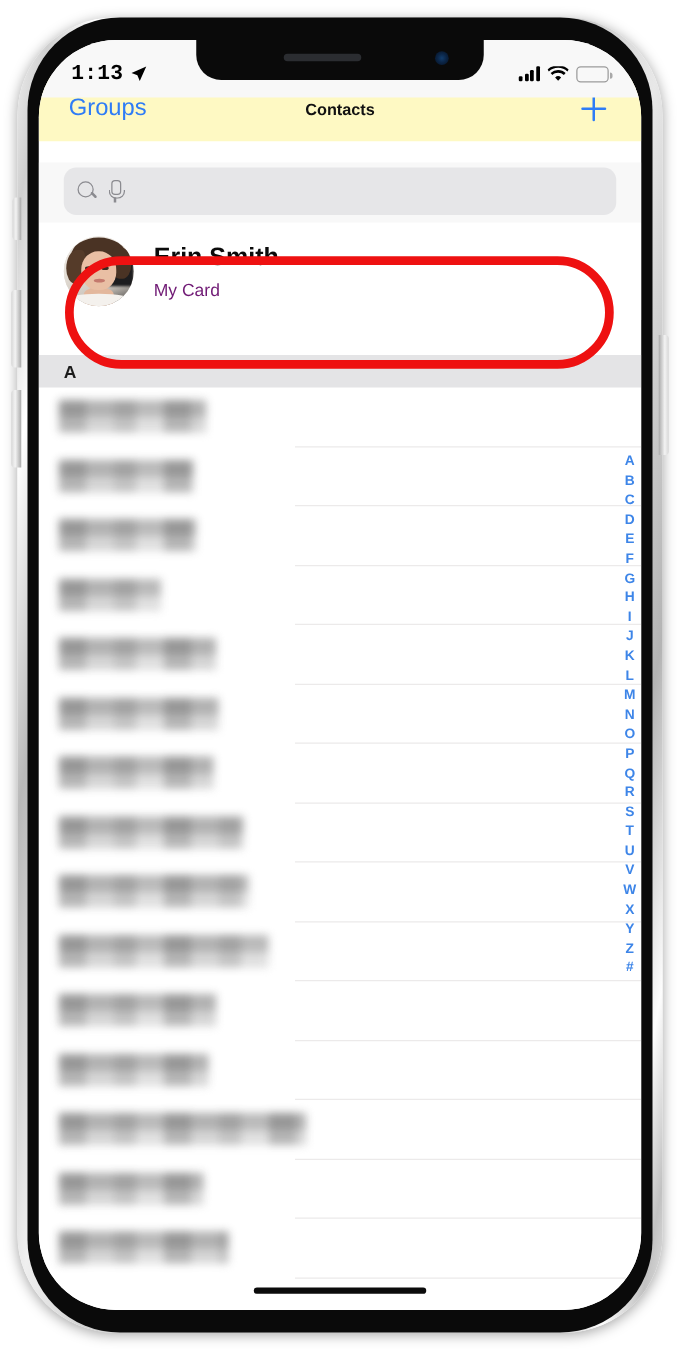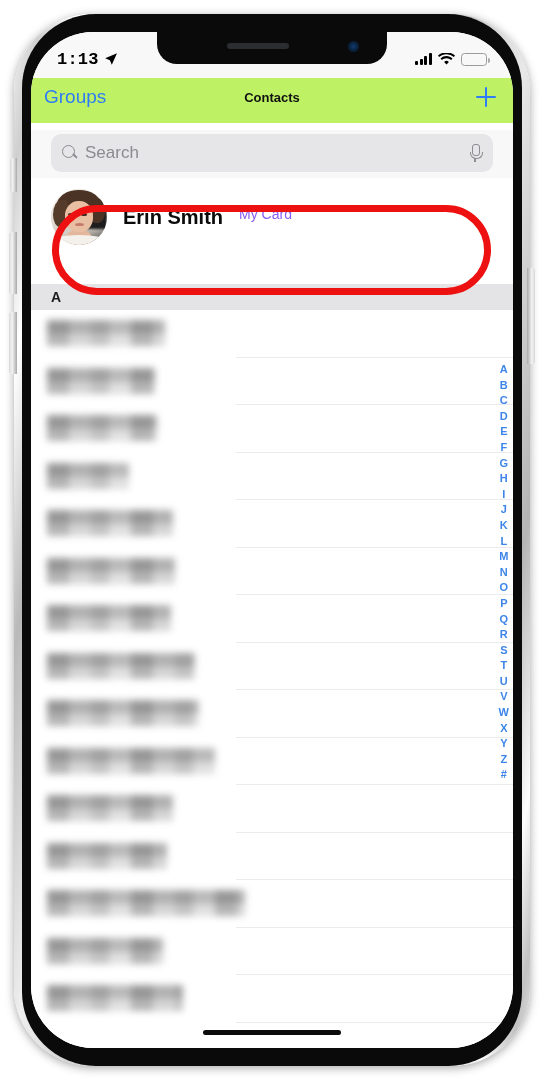--- a/index.html
+++ b/index.html
@@ -96,24 +96,24 @@
     border: 1.4px solid #9b9b9b; border-radius: 3.6px; padding: 1.4px;
   }
   #battery::after {
     content:""; position:absolute; right:-3.6px; top:4px;
     width:2px; height:5px; border-radius:0 2px 2px 0; background:#a8a8a8;
   }
   #battery-fill { height:100%; width:52%; background:#fcc608; border-radius:1.8px; }
 
   
   #nav-bar {
-    position: absolute; top: 39px; left: 0; right: 0; height: 52px;
-    background: #bef264;
+    position: absolute; top: 29px; left: 0; right: 0; height: 52px;
+    background: #fef9c3;
     display: flex; align-items: center; justify-content: space-between;
-    padding: 0 13px;
+    padding: 0 24px;
     z-index: 28;
   }
   #nav-groups { font-size: 19px; color: #2e7cf6; }
   #nav-title { font-size: 13px; font-weight: bold; color: #111;
                position:absolute; left:50%; transform:translateX(-50%); }
   #nav-add { width: 28px; height: 28px; position: relative; }
   #nav-add::before, #nav-add::after {
     content:""; position:absolute; background:#2e7cf6; border-radius:1px;
   }
   #nav-add::before { left:50%; top:4px; margin-left:-1.3px; width:2.6px; height:20px; }
@@ -179,23 +179,23 @@
   .av-face { position:absolute; left:25%; top:22%; width:50%; height:54%;
              background:#e9bfa4; border-radius:48% 48% 46% 46%; }
   .av-eye  { position:absolute; width:6px; height:3px; background:#3a2a22; border-radius:50%; }
   .av-eye.l{ left:31%; top:43%; } .av-eye.r{ left:53%; top:43%; }
   .av-mouth{ position:absolute; left:42%; top:60%; width:9px; height:3px;
              background:#c4796d; border-radius:50%; }
   .av-neck { position:absolute; left:28%; top:74%; width:44%; height:26%;
              background:#e3b79c; border-radius:40% 40% 0 0; }
   .av-shirt{ position:absolute; left:4%; bottom:0; width:92%; height:18%;
              background:#f4f1ed; border-radius:50% 50% 0 0; }
-  #mycard-text { display:flex; flex-direction:row; gap:16px; }
+  #mycard-text { display:flex; flex-direction:column; gap:6px; }
   #mycard-name { font-size:20px; font-weight:bold; color:#0b0b0b; }
-  #mycard-sub  { font-size:14px; color:#8b5cf6; }
+  #mycard-sub  { font-size:14px; color:#701a75; }
 
   
   #annotation-box {
     position:absolute;
     left: 21px; top: 173px;
     width: 439px; height: 90px;
     border: 7px solid #ee1111;
     border-radius: 45px;
     z-index: 25; pointer-events:none;
   }
@@ -294,21 +294,20 @@
 
   <div id="nav-bar">
     <span id="nav-groups">Groups</span>
     <span id="nav-title">Contacts</span>
     <span id="nav-add"></span>
   </div>
 
   <div id="search-wrap">
     <div id="search-field">
       <span id="search-icon"></span>
-      <input id="search-input" type="text" placeholder="Search" style="">
       <span id="mic-icon">
         <span id="mic-stem"></span>
       </span>
     </div>
   </div>
 
   <div id="mycard-row">
     <div id="mycard-avatar">
       <span class="av-bg"></span>
       <span class="av-dark"></span>

